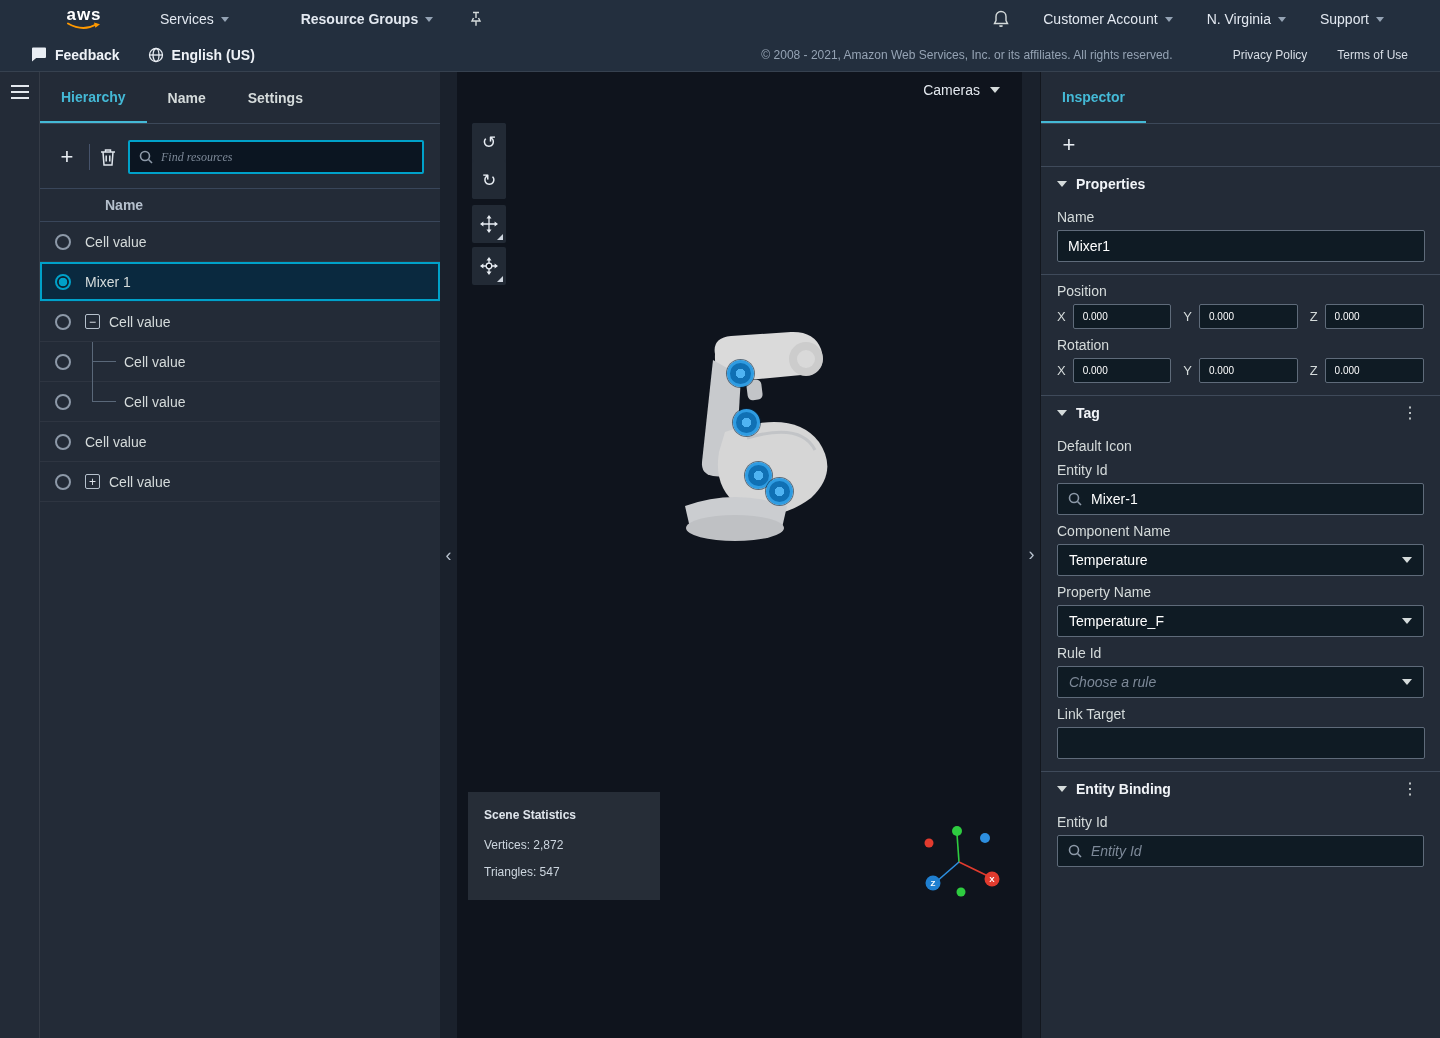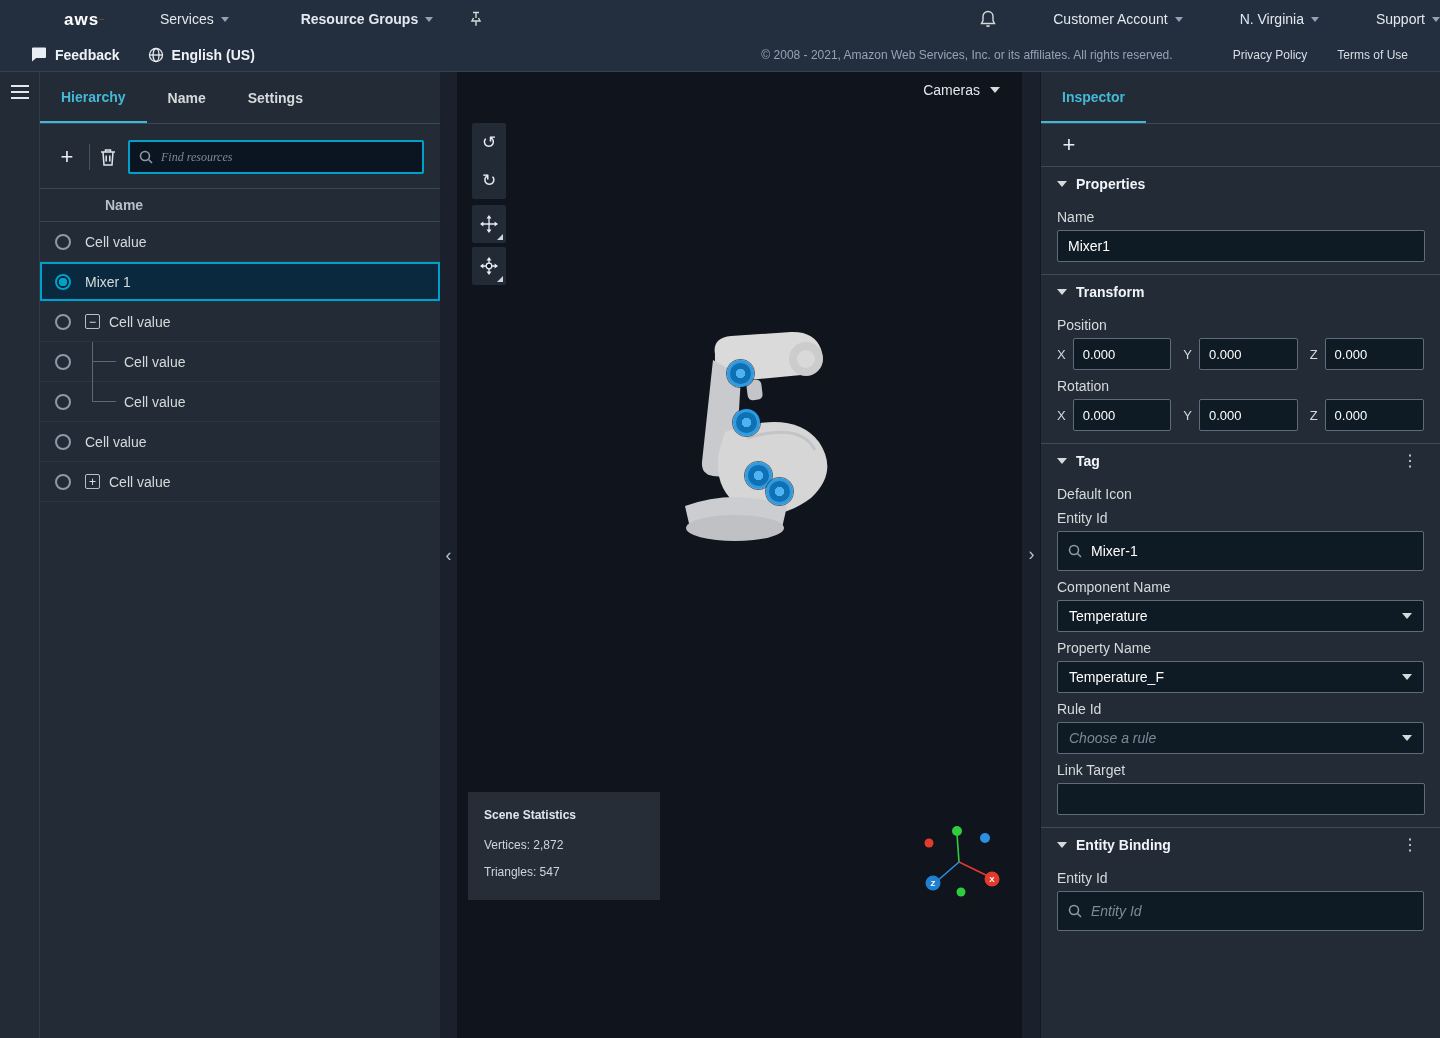--- a/index.html
+++ b/index.html
@@ -3,27 +3,27 @@
 <meta charset="utf-8">
 <style>
   * { box-sizing: border-box; margin: 0; padding: 0; }
   html,body { width:1440px; height:1038px; }
   body { font-family:"Liberation Sans",sans-serif; background:#10161f; overflow:hidden; }
   #app { position:relative; width:1440px; height:1038px; color:#d5dbdb; }
 
   
   #topbar { position:absolute; left:0; top:0; width:1440px; height:38px; background:#232f3e;
             display:flex; align-items:center; font-size:14px; color:#e2e8f0; }
-  .aws-logo { margin-left:64px; display:flex; flex-direction:row; align-items:center; width:40px; cursor:pointer; }
+  .aws-logo { margin-left:64px; display:flex; flex-direction:column; align-items:center; width:40px; cursor:pointer; }
   .aws-logo .aws-word { font-weight:bold; font-size:17px; color:#fff; letter-spacing:1px; line-height:15px; }
   .nav-item { display:flex; align-items:center; gap:7px; cursor:pointer; }
   .nav-item.services { margin-left:56px; }
   .nav-item.rgroups { margin-left:72px; font-weight:bold; }
   .pin-wrap { margin-left:36px; }
-  .topbar-right { margin-left:auto; display:flex; align-items:center; gap:57px; }
+  .topbar-right { margin-left:auto; display:flex; align-items:center; gap:34px; padding-right:56px; }
   .caret { width:0; height:0; border-left:4px solid transparent; border-right:4px solid transparent;
            border-top:5px solid #94a3b4; display:inline-block; }
 
   
   #subnav { position:absolute; left:0; top:38px; width:1440px; height:34px; background:#232f3e;
             border-bottom:1px solid rgba(255,255,255,0.09); display:flex; align-items:center; padding:0 32px 0 30px; }
   .subnav-item { display:flex; align-items:center; gap:8px; font-size:14px; font-weight:bold; color:#eef2f7; cursor:pointer; }
   .subnav-item.lang { margin-left:28px; }
   #subnav .spacer { flex:1; }
   .copyright { font-size:12px; color:#95a3b4; margin-right:30px; }
@@ -102,32 +102,32 @@
   .rp-title { font-size:14px; font-weight:bold; color:#f1f4f8; }
   .kebab { margin-left:auto; font-size:16px; color:#d5dbdb; cursor:pointer; line-height:1; padding:2px 6px; }
   .field-label { margin:8px 16px 5px; font-size:14px; color:#d5dbdb; }
   .ctl { margin:0 16px 8px; }
   .text-input { display:block; width:368px; height:32px; background:#0f1b24; border:1px solid #5f6b7a; border-radius:2px;
                 padding:0 10px; color:#fff; font-size:14px; font-family:"Liberation Sans",sans-serif; outline:none; }
   .text-input::placeholder { color:#7d8998; font-style:italic; }
   .axis-row { display:flex; align-items:center; margin:0 16px 8px; gap:12px; }
   .axis-group { display:flex; align-items:center; gap:7px; flex:1; min-width:0; }
   .axis-label { font-size:13px; color:#d5dbdb; }
-  .axis-input { flex:1; min-width:0; height:32px; background:#0f1b24; border:1px solid #5f6b7a; border-radius:2px;
-                padding:0 9px; color:#fff; font-size:13px; font-family:"Liberation Sans",sans-serif; outline:none; }
+  .axis-input { flex:1; min-width:0; height:25px; background:#0f1b24; border:1px solid #5f6b7a; border-radius:2px;
+                padding:0 9px; color:#fff; font-size:10px; font-family:"Liberation Sans",sans-serif; outline:none; }
   .select { height:32px; background:#0f1b24; border:1px solid #5f6b7a; border-radius:2px; display:flex; align-items:center;
             padding:0 11px; cursor:pointer; }
   .select .select-value { flex:1; font-size:14px; color:#fff; }
   .select .select-value.placeholder { color:#7d8998; font-style:italic; }
   .sel-caret { width:0; height:0; border-left:5px solid transparent; border-right:5px solid transparent;
                border-top:6px solid #d5dbdb; }
   .di-row { display:flex; align-items:center; margin:0 16px 8px; }
   .di-row .select { flex:1; }
   .di-row .tag-marker { position:static; margin-left:14px; flex:none; }
-  .rp-search { display:flex; align-items:center; gap:9px; height:40px; background:#0f1b24; border:1px solid #5f6b7a;
+  .rp-search { display:flex; align-items:center; gap:9px; height:32px; background:#0f1b24; border:1px solid #5f6b7a;
                border-radius:2px; padding:0 10px; }
   .rp-search input { flex:1; min-width:0; background:transparent; border:none; outline:none; color:#fff; font-size:14px;
                      font-family:"Liberation Sans",sans-serif; }
   .rp-search input::placeholder { color:#7d8998; font-style:italic; }
 </style>
 </head>
 <body>
 
 <div id="app">
 
@@ -343,24 +343,20 @@
         <span class="tri-sec"></span>
         <span class="rp-title">Properties</span>
       </div>
       <div class="field-label">Name</div>
       <div class="ctl">
           <input class="text-input" value="Mixer1" style="">
         </div>
     </div>
 
     <div class="rp-section">
-      <div class="rp-header">
-        <span class="tri-sec"></span>
-        <span class="rp-title">Transform</span>
-      </div>
       <div class="field-label">Position</div>
       <div class="axis-row">
         <span class="axis-group">
             <span class="axis-label">X</span>
             <input class="axis-input" value="0.000" style="">
           </span>
         <span class="axis-group">
             <span class="axis-label">Y</span>
             <input class="axis-input" value="0.000" style="">
           </span>

